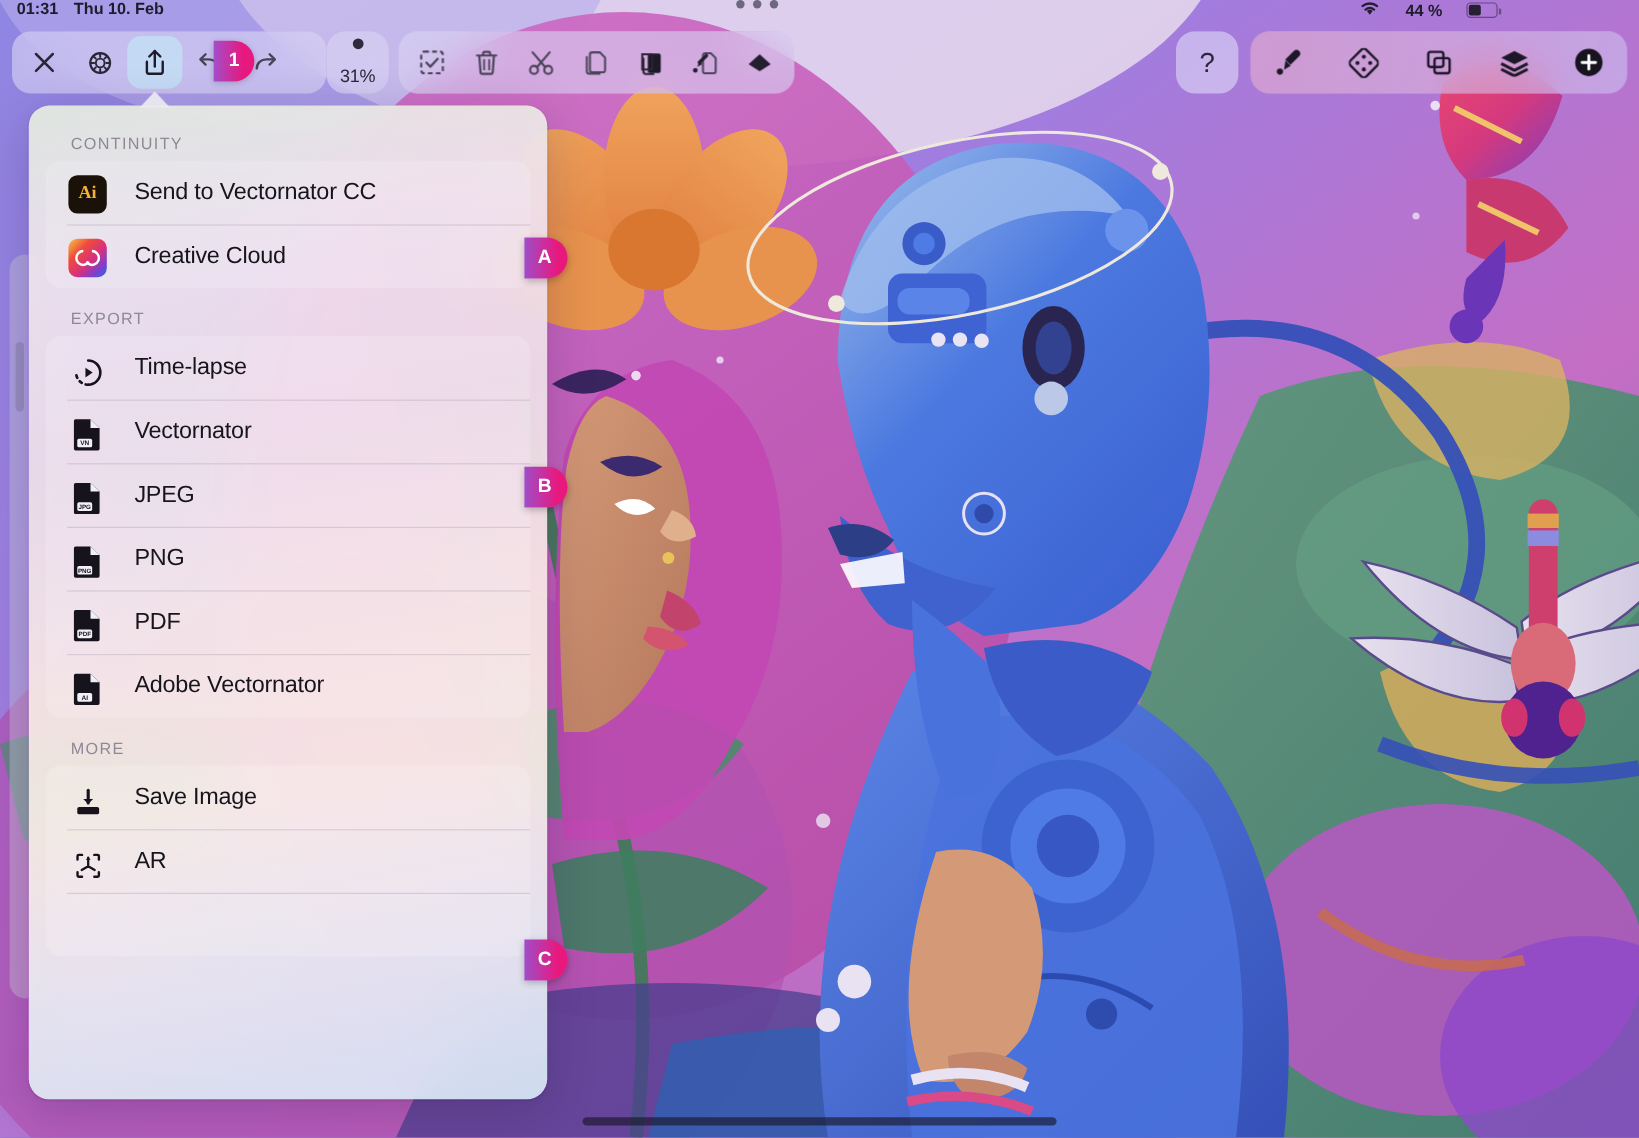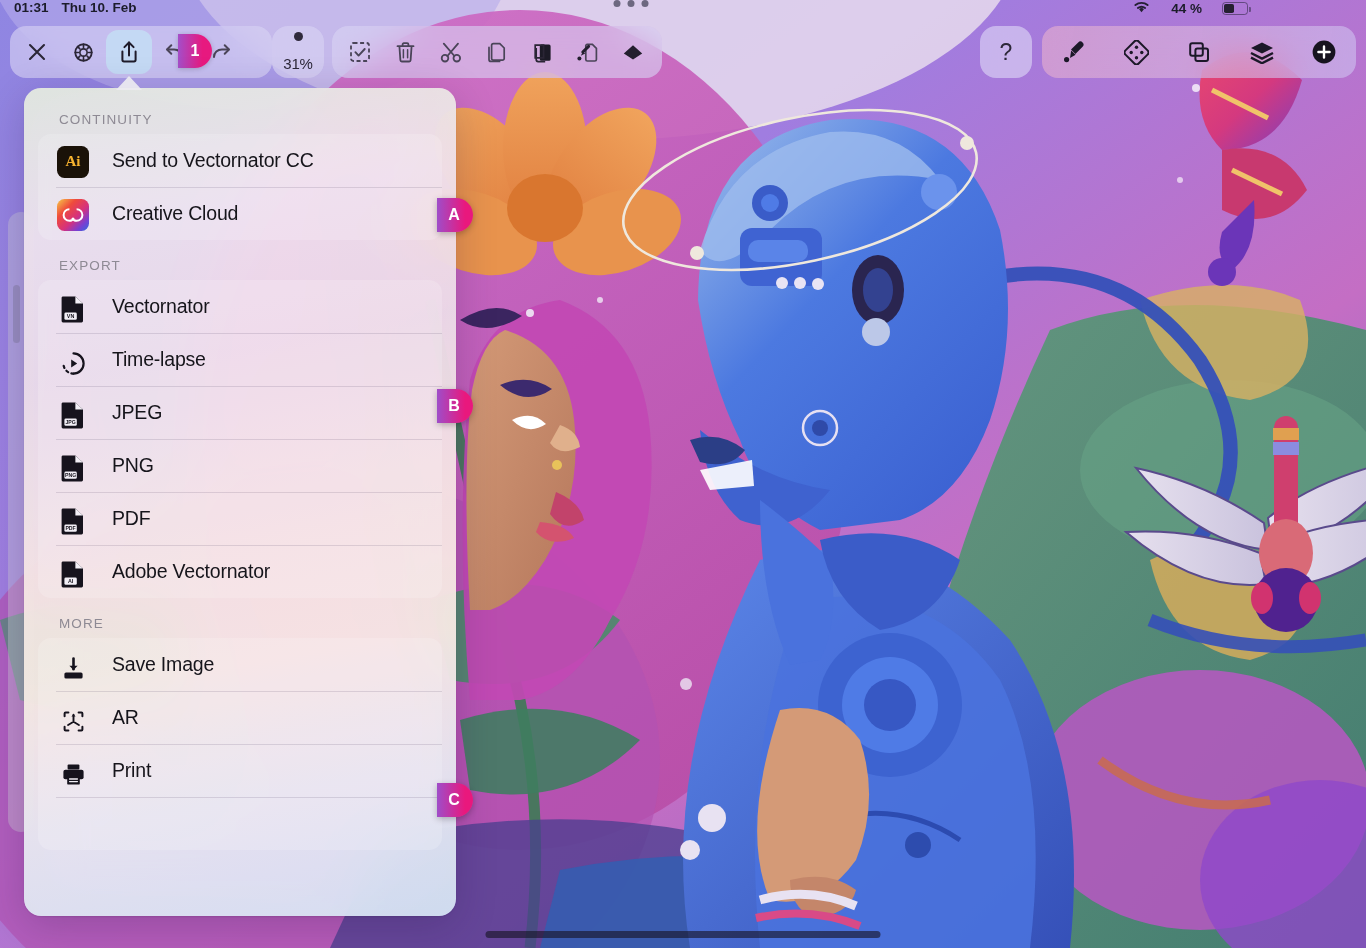--- a/index.html
+++ b/index.html
@@ -506,43 +506,43 @@
           </span>
         </span>
         <span class="lbl">Creative Cloud</span>
       </div>
     </div>
 
     <div class="sec-head">EXPORT</div>
     <div class="group">
       <div class="mrow">
         <span class="ic">
+          <svg width="27" height="27" viewBox="0 0 27 27">
+            <path d="M13.5 3.4a10.1 10.1 0 110 20.2" fill="none" stroke="#16131d" stroke-width="2.2" stroke-linecap="round"></path>
+            <path d="M13.5 23.6A10.1 10.1 0 013.4 13.5" fill="none" stroke="#16131d" stroke-width="2.2" stroke-linecap="round" stroke-dasharray="2.2 3.4"></path>
+            <path d="M11.2 9.4l6 4.1-6 4.1z" fill="#16131d"></path>
+          </svg>
+        </span>
+        <span class="lbl">Time-lapse</span>
+      </div>
+
+      <div class="mrow">
+        <span class="ic">
           <svg width="26" height="30" viewBox="0 0 26 30">
             <path d="M3 2.4h12.4L23 9.6V27a1.4 1.4 0 01-1.4 1.4H3A1.4 1.4 0 011.6 27V3.8A1.4 1.4 0 013 2.4z" fill="#16131d"></path>
             <path d="M15.4 2.4L23 9.6h-7.6z" fill="#f2eff6"></path>
             <rect x="4.4" y="18.6" width="12.4" height="7.2" rx="1.4" fill="#f2eff6"></rect>
             <text x="10.6" y="24.2" font-family="Liberation Sans, sans-serif" font-size="5.4" font-weight="bold" fill="#16131d" text-anchor="middle">VN</text>
           </svg>
         </span>
         <span class="lbl">Vectornator</span>
       </div>
 
       <div class="mrow">
         <span class="ic">
-          <svg width="27" height="27" viewBox="0 0 27 27">
-            <path d="M13.5 3.4a10.1 10.1 0 110 20.2" fill="none" stroke="#16131d" stroke-width="2.2" stroke-linecap="round"></path>
-            <path d="M13.5 23.6A10.1 10.1 0 013.4 13.5" fill="none" stroke="#16131d" stroke-width="2.2" stroke-linecap="round" stroke-dasharray="2.2 3.4"></path>
-            <path d="M11.2 9.4l6 4.1-6 4.1z" fill="#16131d"></path>
-          </svg>
-        </span>
-        <span class="lbl">Time-lapse</span>
-      </div>
-
-      <div class="mrow">
-        <span class="ic">
           <svg width="26" height="30" viewBox="0 0 26 30">
             <path d="M3 2.4h12.4L23 9.6V27a1.4 1.4 0 01-1.4 1.4H3A1.4 1.4 0 011.6 27V3.8A1.4 1.4 0 013 2.4z" fill="#16131d"></path>
             <path d="M15.4 2.4L23 9.6h-7.6z" fill="#f2eff6"></path>
             <rect x="4.4" y="18.6" width="12.4" height="7.2" rx="1.4" fill="#f2eff6"></rect>
             <text x="10.6" y="24.2" font-family="Liberation Sans, sans-serif" font-size="5.2" font-weight="bold" fill="#16131d" text-anchor="middle">JPG</text>
           </svg>
         </span>
         <span class="lbl">JPEG</span>
       </div>
 
@@ -601,31 +601,20 @@
           <svg width="27" height="27" viewBox="0 0 27 27">
             <path d="M13.5 6.6v7.2M13.5 13.8l-5.4 3.2M13.5 13.8l5.4 3.2" stroke="#16131d" stroke-width="1.9" fill="none" stroke-linecap="round"></path>
             <path d="M11.4 8.4l2.1-2.2 2.1 2.2" fill="#16131d"></path>
             <path d="M4.6 8.2V5.4a1 1 0 011-1h2.8M22.4 8.2V5.4a1 1 0 00-1-1h-2.8M4.6 18.8v2.8a1 1 0 001 1h2.8M22.4 18.8v2.8a1 1 0 01-1 1h-2.8" stroke="#16131d" stroke-width="2" fill="none" stroke-linecap="round"></path>
           </svg>
         </span>
         <span class="lbl">AR</span>
       </div>
       <div class="mrow">
         <span class="ic">
-          <svg width="27" height="27" viewBox="0 0 27 27">
-            <rect x="7.6" y="3.4" width="11.8" height="5" rx="1" fill="#16131d"></rect>
-            <rect x="3.4" y="8.8" width="20.2" height="9.4" rx="2" fill="#16131d"></rect>
-            <rect x="7.2" y="15.4" width="12.6" height="8.2" rx="1.2" fill="#16131d"></rect>
-            <path d="M9.6 18h7.8M9.6 20.6h7.8" stroke="#f2eff6" stroke-width="1.4" stroke-linecap="round"></path>
-          </svg>
-        </span>
-        <span class="lbl">Print</span>
-      </div>
-      <div class="mrow">
-        <span class="ic">
           
         </span>
         <span class="lbl"></span>
       </div>
     </div>
 
   </div>
 </div>
 
 <div class="anno" style="top:198px; left:437px;">A</div>

